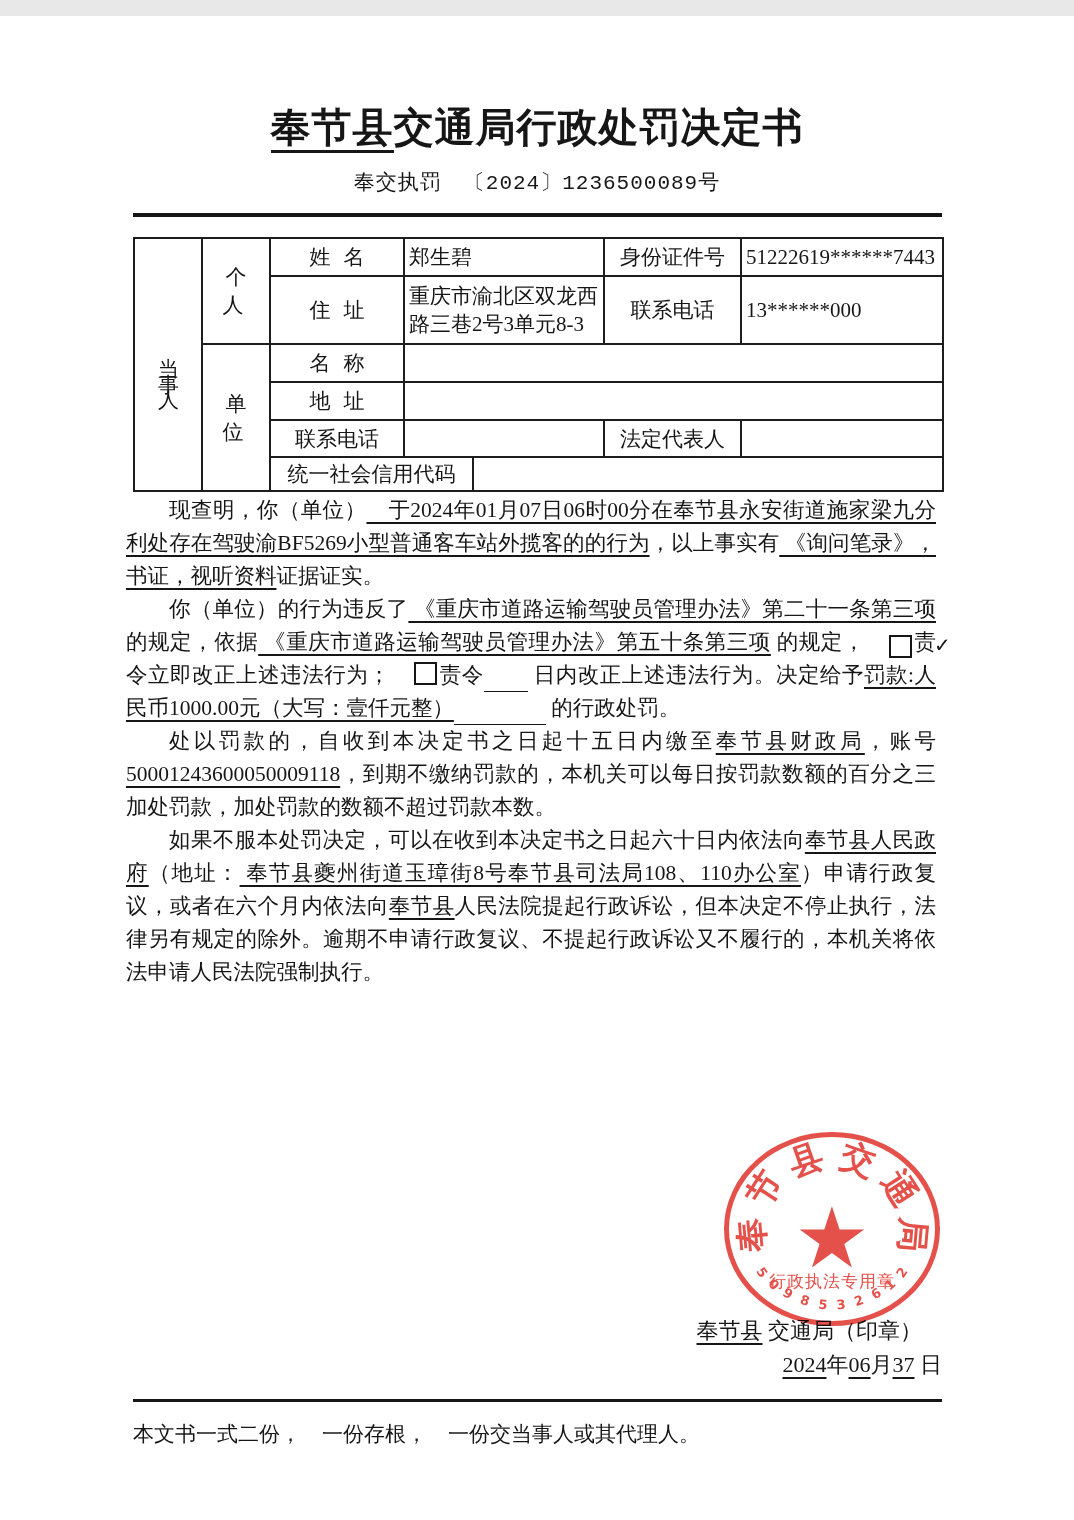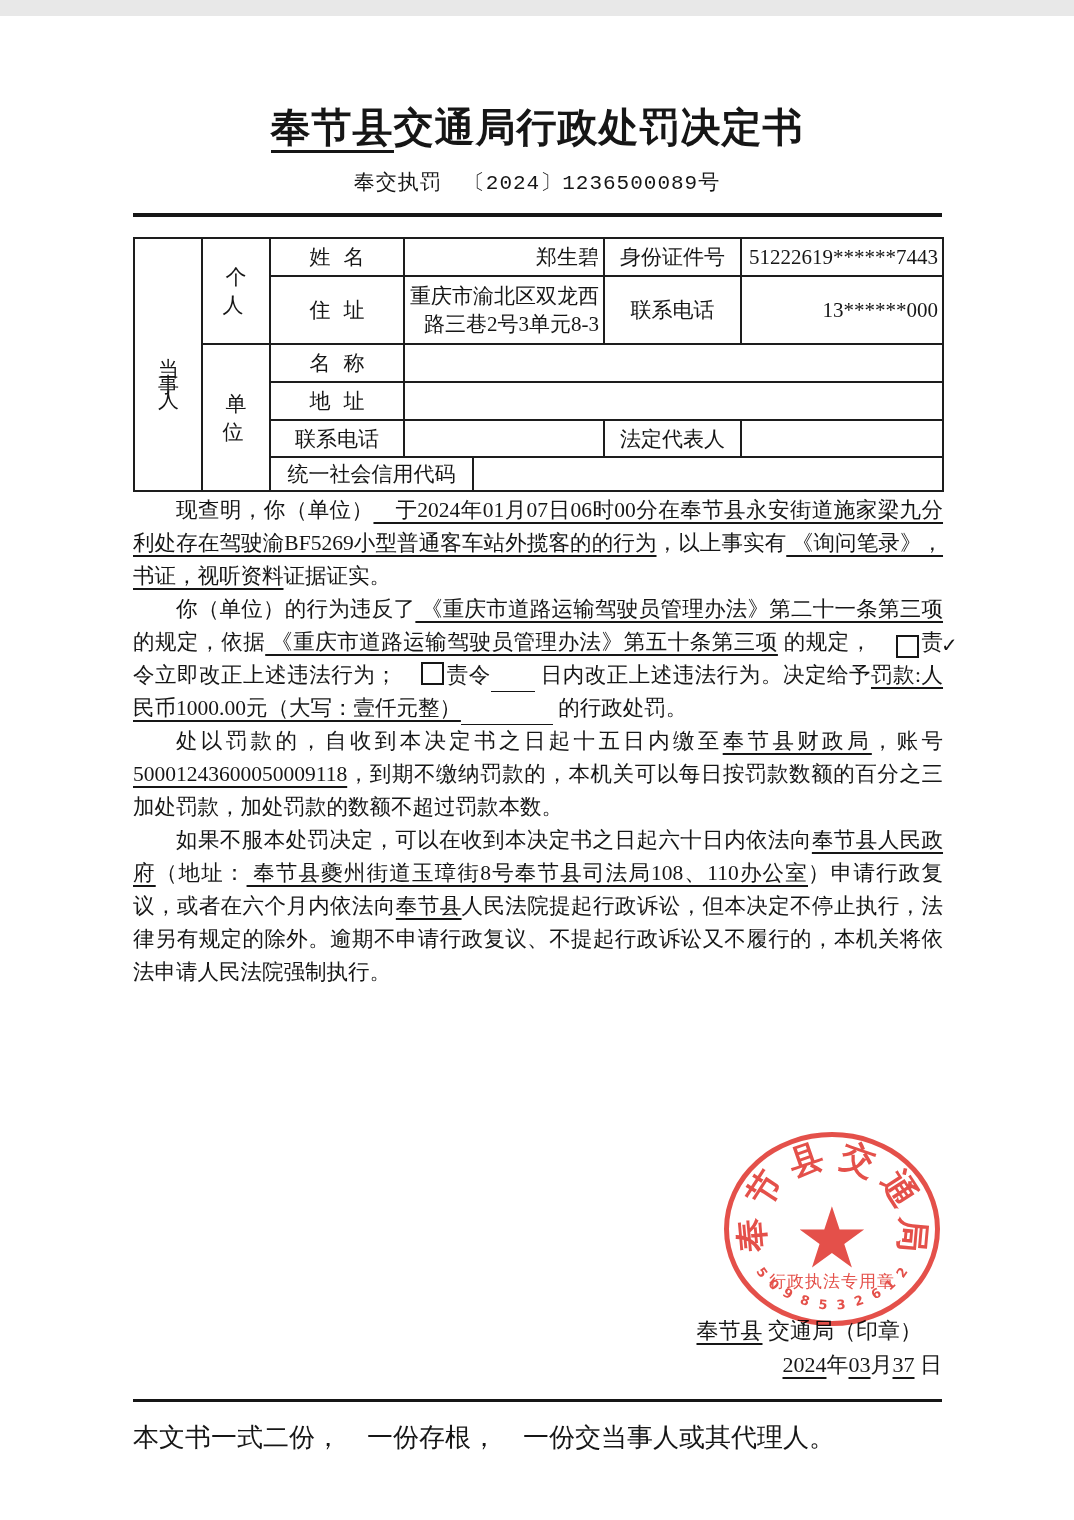--- a/index.html
+++ b/index.html
@@ -20,30 +20,30 @@
     text-align:center; font-size:21px; letter-spacing:1px;font-family:Liberation Mono, monospace;
   }
   .rule-thick { position:absolute; top:197px; left:133px; width:809px; height:4px; background:#161616; }
   
   table.party {
     position:absolute; top:221px; left:133px; width:809px;
     border-collapse:collapse; table-layout:fixed; font-size:21px;
   }
   table.party td { border:2px solid #1d1d1d; padding:2px 4px; overflow:hidden; }
   td.lbl  { text-align:center; }
-  td.val  { text-align:right; padding-left:8px; line-height:28px; }
+  td.val  { text-align:left; padding-left:8px; line-height:28px; }
   .sp2 { letter-spacing:13px; padding-left:13px; }
   .sp1 { letter-spacing:6px;  padding-left:6px;font-family:Liberation Serif, serif; }
   .vtext {
     writing-mode:vertical-rl; text-orientation:upright;
     letter-spacing:16px; margin:0 auto; line-height:1.1;
   }
   
   .body-text {
-    position:absolute; top:478px; left:133px; width:810px;
+    position:absolute; top:478px; left:126px; width:810px;
     font-size:21.5px; line-height:33px; text-align:justify;
   }
   .body-text p { margin:0; text-indent:43px; }
   .u { text-decoration:underline; text-underline-offset:5px; text-decoration-thickness:1.5px; }
   .blank {
     display:inline-block; border-bottom:1.5px solid #161616;
     height:1.05em; vertical-align:bottom;
   }
   .cbx {
     display:inline-block; width:19px; height:19px; border:2px solid #161616;
@@ -55,21 +55,21 @@
   .sig-agency {
     position:absolute; top:1300px; left:133px; width:789px;
     text-align:right; font-size:22px;
   }
   .sig-date {
     position:absolute; top:1334px; left:133px; width:809px;
     text-align:right; font-size:22px;
   }
   
   .rule-thin { position:absolute; top:1383px; left:133px; width:809px; height:3px; background:#161616; }
-  .footer-note { position:absolute; top:1404px; left:133px; width:820px; font-size:26px; }
+  .footer-note { position:absolute; top:1404px; left:133px; width:820px; font-size:21px; }
   
   .seal {
     position:absolute; left:724px; top:1116px; width:216px; height:194px;
     color:#e2413a; mix-blend-mode:multiply; opacity:.92; z-index:5;
   }
   .seal .ring { position:absolute; inset:0; border:5px solid currentColor; border-radius:50%; }
   .seal .star {
     position:absolute; left:50%; top:56%; transform:translate(-50%,-54%);
     font-size:84px; line-height:1; font-family:"DejaVu Sans",sans-serif;
   }
@@ -186,18 +186,18 @@
         <span class="code-ch" style="left: 92.8447px; top: 165.568px; transform: rotate(6.11111deg);">5</span>
         <span class="code-ch" style="left: 111.155px; top: 165.568px; transform: rotate(-6.11111deg);">3</span>
         <span class="code-ch" style="left: 129.051px; top: 162.142px; transform: rotate(-18.3333deg);">2</span>
         <span class="code-ch" style="left: 145.72px; top: 155.446px; transform: rotate(-30.5556deg);">6</span>
         <span class="code-ch" style="left: 160.407px; top: 145.783px; transform: rotate(-42.7778deg);">1</span>
         <span class="code-ch" style="left: 172.447px; top: 133.592px; transform: rotate(-55deg);">2</span>
       </div>
   </div>
 
   <div class="sig-agency"><span class="u">奉节县</span><span> 交通局（印章）</span></div>
-  <div class="sig-date"><span class="u">2024</span><span>年</span><span class="u">03</span><span>月</span><span class="u">37</span><span> 日</span></div>
+  <div class="sig-date"><span class="u">2024</span><span>年</span><span class="u">06</span><span>月</span><span class="u">37</span><span> 日</span></div>
 
   <div class="rule-thin"></div>
   <div class="footer-note">本文书一式二份，　一份存根，　一份交当事人或其代理人。</div>
 
 </div>
 
 </body></html>

